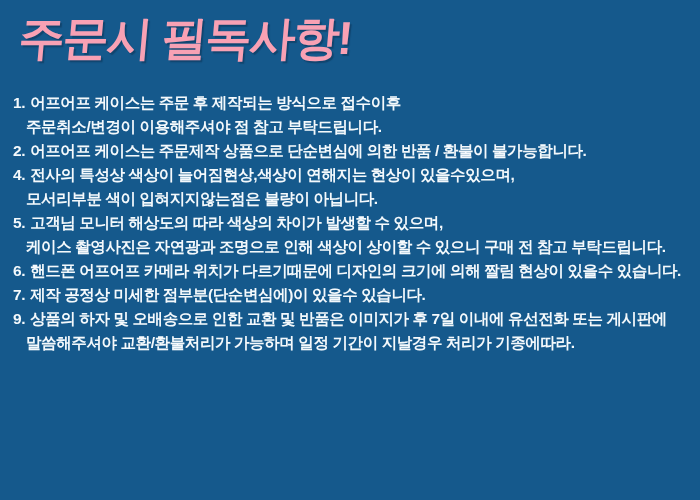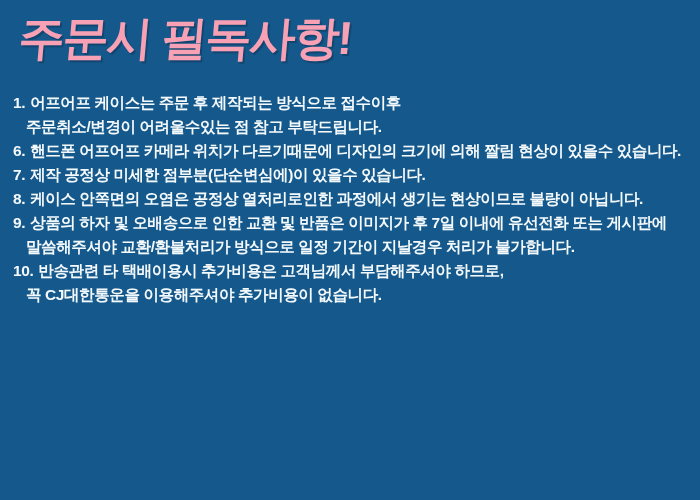--- a/index.html
+++ b/index.html
@@ -52,45 +52,49 @@
 <body>
 
 <div class="poster">
 
   <div class="title">주문시 필독사항!</div>
 
   <div class="content">
 
     <div class="item">
       <div class="line"><span class="num">1.</span><span>어프어프 케이스는 주문 후 제작되는 방식으로 접수이후</span></div>
-      <div class="line cont">주문취소/변경이 어려울수있는 점 참고 부탁드립니다.</div>
+      <div class="line cont">주문취소/변경이 이용해주셔야 점 참고 부탁드립니다.</div>
     </div>
 
+    <div class="item">
+      <div class="line"><span class="num">2.</span><span>어프어프 케이스는 주문제작 상품으로 단순변심에 의한 반품 / 환불이 불가능합니다.</span></div>
+    </div>
 
     <div class="item">
     </div>
 
+    <div class="item">
+      <div class="line"><span class="num">4.</span><span>전사의 특성상 색상이 늘어짐현상,색상이 연해지는 현상이 있을수있으며,</span></div>
+      <div class="line cont">모서리부분 색이 입혀지지않는점은 불량이 아닙니다.</div>
+    </div>
 
+    <div class="item">
+      <div class="line"><span class="num">5.</span><span>고객님 모니터 해상도의 따라 색상의 차이가 발생할 수 있으며,</span></div>
+      <div class="line cont">케이스 촬영사진은 자연광과 조명으로 인해 색상이 상이할 수 있으니 구매 전 참고 부탁드립니다.</div>
+    </div>
 
     <div class="item">
       <div class="line"><span class="num">6.</span><span>핸드폰 어프어프 카메라 위치가 다르기때문에 디자인의 크기에 의해 짤림 현상이 있을수 있습니다.</span></div>
     </div>
 
     <div class="item">
       <div class="line"><span class="num">7.</span><span>제작 공정상 미세한 점부분(단순변심에)이 있을수 있습니다.</span></div>
     </div>
 
-    <div class="item">
-      <div class="line"><span class="num">8.</span><span>케이스 안쪽면의 오염은 공정상 열처리로인한 과정에서 생기는 현상이므로 불량이 아닙니다.</span></div>
-    </div>
 
     <div class="item">
       <div class="line"><span class="num">9.</span><span>상품의 하자 및 오배송으로 인한 교환 및 반품은 이미지가 후 7일 이내에 유선전화 또는 게시판에</span></div>
-      <div class="line cont">말씀해주셔야 교환/환불처리가 방식으로 일정 기간이 지날경우 처리가 불가합니다.</div>
+      <div class="line cont">말씀해주셔야 교환/환불처리가 가능하며 일정 기간이 지날경우 처리가 기종에따라.</div>
     </div>
 
-    <div class="item">
-      <div class="line"><span class="num">10.</span><span>반송관련 타 택배이용시 추가비용은 고객님께서 부담해주셔야 하므로,</span></div>
-      <div class="line cont">꼭 CJ대한통운을 이용해주셔야 추가비용이 없습니다.</div>
-    </div>
 
   </div>
 </div>
 
 </body></html>

